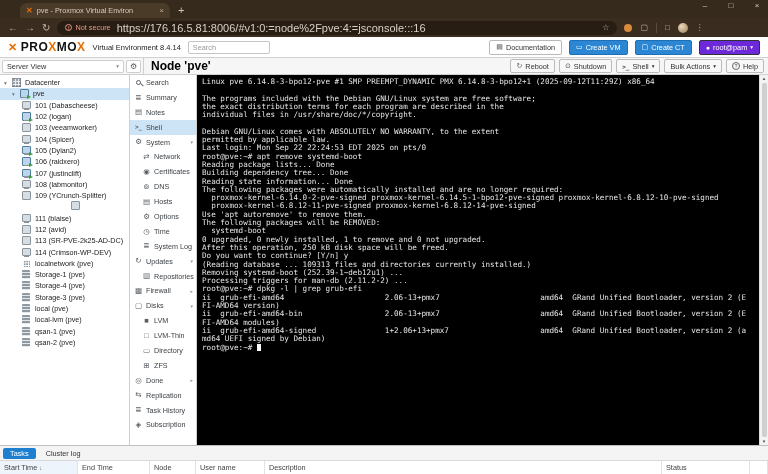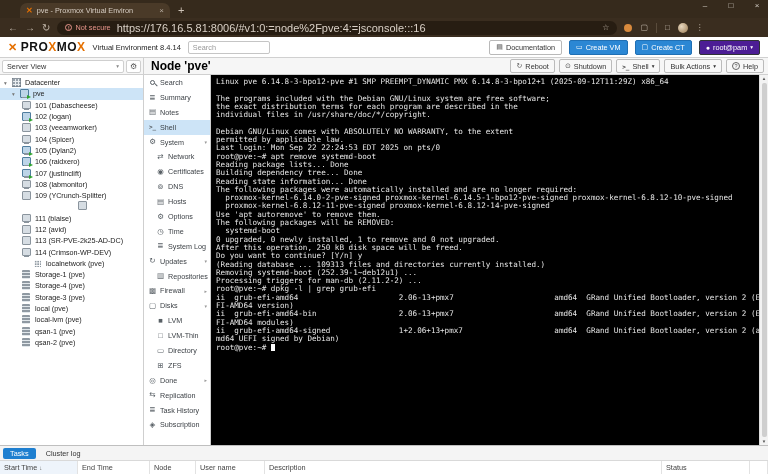--- a/index.html
+++ b/index.html
@@ -44,21 +44,21 @@
   .ver{font-size:7.5px;color:#222;}
   .hsearch{width:82px;height:13px;border:1px solid #c5c5c5;border-radius:2px;font-size:7.3px;padding:0 4px;color:#444;
            font-family:"Liberation Sans",sans-serif;}
   .hsearch::placeholder{color:#999;}
   .hspacer{flex:1;}
   .hbtn{height:15px;display:flex;align-items:center;gap:3px;border:1px solid #b9b9b9;border-radius:2px;background:#fff;
         color:#333;font-size:7.3px;padding:0 6px;}
   .hbtn .ic{font-size:7px;color:#555;}
   .hbtn.blue{background:var(--btn-blue);border-color:#1f6fb4;color:#fff;}
   .hbtn.blue .ic{color:#fff;}
-  .hbtn.dark{background:#4c1d95;border-color:#303336;color:#fff;}
+  .hbtn.dark{background:#6d28d9;border-color:#303336;color:#fff;}
   .hbtn.dark .ic{color:#fff;}
   .caret{font-size:5.5px;color:inherit;}
 
   
   .secondrow{height:17px;display:flex;background:#f6f6f6;border-bottom:1px solid #d0d0d0;}
   .svhead{width:144px;border-right:1px solid #cfcfcf;display:flex;align-items:center;padding:0 2px;gap:2px;}
   .svselect{flex:1;height:13px;border:1px solid #cfcfcf;background:#fff;border-radius:2px;display:flex;align-items:center;
             padding:0 4px;font-size:7.3px;color:#333;}
   .svselect .caret{margin-left:auto;color:#888;}
   .svgear{width:15px;height:13px;border:1px solid #cfcfcf;background:#fff;border-radius:2px;display:flex;align-items:center;
@@ -67,21 +67,21 @@
   .nodetitle{font-weight:bold;font-size:12px;color:#000;}
   .nh-spacer{flex:1;}
   .tbtn{height:14px;display:flex;align-items:center;gap:3px;border:1px solid #bbb;border-radius:2px;background:#f8f8f8;
         color:#333;font-size:7.3px;padding:0 5px;margin-left:4px;}
   .tbtn .ic{font-size:7px;color:#555;}
   .tbtn .shic{font-family:"DejaVu Sans Mono",monospace;font-size:6px;font-weight:bold;color:#444;}
   .qmark{width:8px;height:8px;border-radius:50%;border:1px solid #666;font-size:5.5px;line-height:7px;text-align:center;color:#555;}
 
   
   .main{display:flex;height:370px;}
-  .sidebar{width:144px;border-right:1px solid #cfcfcf;background:#fff;overflow:hidden;padding-top:2px;}
+  .sidebar{width:130px;border-right:1px solid #cfcfcf;background:#fff;overflow:hidden;padding-top:2px;}
   .trow{height:11.3px;display:flex;align-items:center;gap:3px;font-size:7.2px;color:#222;white-space:nowrap;overflow:hidden;}
   .trow.sel{background:var(--sel-blue);}
   .exp{font-size:5.5px;color:#777;width:7px;flex:none;text-align:center;}
   .t-icon{width:10px;height:9px;position:relative;flex:none;display:inline-block;}
   .t-icon.vm::before,.t-icon.node::before{content:"";position:absolute;left:0;right:1px;top:0;height:6.5px;
       border:1px solid #8a949d;background:#d6dde3;border-radius:1px;}
   .t-icon.vm::after,.t-icon.node::after{content:"";position:absolute;left:2px;right:3px;bottom:0;height:1.5px;background:#8a949d;}
   .t-icon.running::before{border-color:#4f7d9e;background:#bdd5e8;}
   .t-icon .run{position:absolute;right:-1px;bottom:-1px;width:0;height:0;border-left:4px solid #2fa52f;
       border-top:2.5px solid transparent;border-bottom:2.5px solid transparent;}
@@ -303,21 +303,21 @@
         <span class="tlabel">112 (avid)</span>
       </div>
       <div class="trow" style="padding-left: 22px;">
         <span class="t-icon vm"></span>
         <span class="tlabel">113 (SR-PVE-2k25-AD-DC)</span>
       </div>
       <div class="trow" style="padding-left: 22px;">
         <span class="t-icon vm"></span>
         <span class="tlabel">114 (Crimson-WP-DEV)</span>
       </div>
-      <div class="trow" style="padding-left: 33px;">
+      <div class="trow" style="padding-left: 22px;">
         <span class="t-icon network"></span>
         <span class="tlabel">localnetwork (pve)</span>
       </div>
       <div class="trow" style="padding-left: 22px;">
         <span class="t-icon storage"></span>
         <span class="tlabel">Storage-1 (pve)</span>
       </div>
       <div class="trow" style="padding-left: 22px;">
         <span class="t-icon storage"></span>
         <span class="tlabel">Storage-4 (pve)</span>

